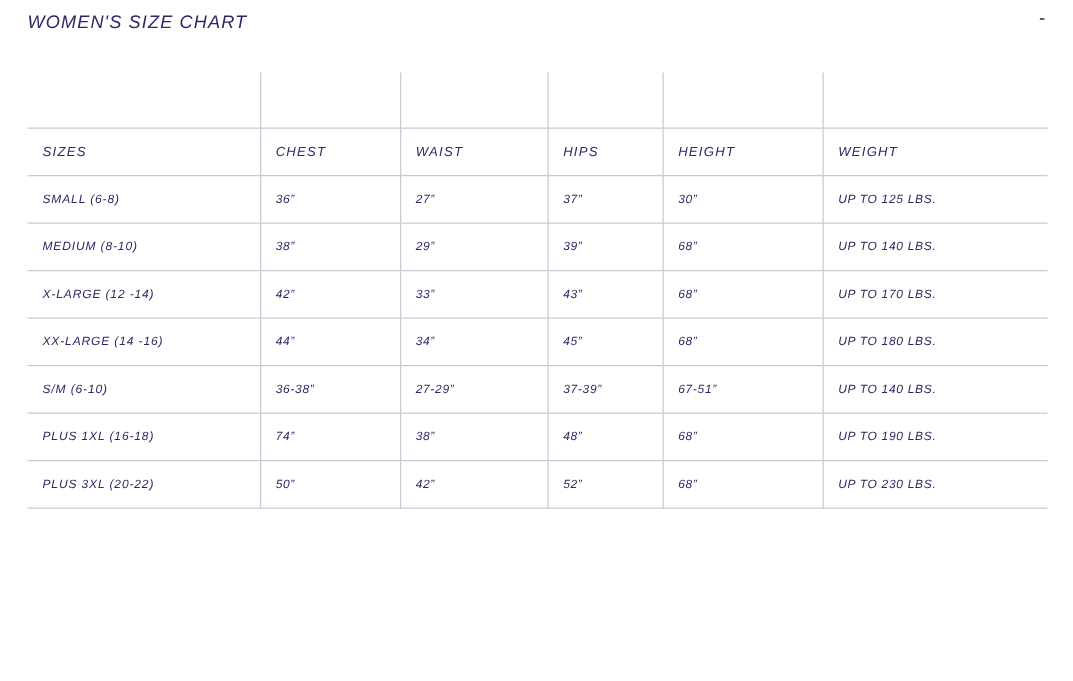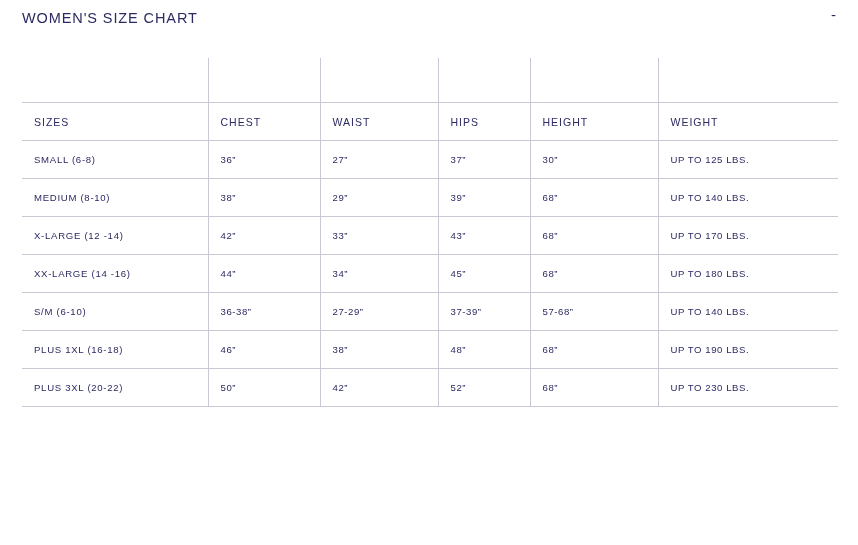--- a/index.html
+++ b/index.html
@@ -13,20 +13,21 @@
     font-family: "Liberation Sans", sans-serif;
     color: #2b2a63;
     overflow: hidden;
     position: relative;
   }
   .page {
     width: 858px;
     height: 414px;
     position: relative;
     box-sizing: border-box;
+    font-style: italic;
   }
   .title-row {
     position: absolute;
     top: 8px;
     left: 22px;
     right: 18px;
     display: flex;
     align-items: flex-start;
     justify-content: space-between;
   }
@@ -167,26 +168,26 @@
           <td>34”</td>
           <td>45”</td>
           <td>68”</td>
           <td>UP TO 180 LBS.</td>
         </tr>
         <tr>
           <td class="label-cell">S/M (6-10)</td>
           <td>36-38”</td>
           <td>27-29”</td>
           <td>37-39”</td>
-          <td>57-68”</td>
+          <td>67-51”</td>
           <td>UP TO 140 LBS.</td>
         </tr>
         <tr>
           <td class="label-cell">PLUS 1XL (16-18)</td>
-          <td>46”</td>
+          <td>74”</td>
           <td>38”</td>
           <td>48”</td>
           <td>68”</td>
           <td>UP TO 190 LBS.</td>
         </tr>
         <tr>
           <td class="label-cell">PLUS 3XL (20-22)</td>
           <td>50”</td>
           <td>42”</td>
           <td>52”</td>

